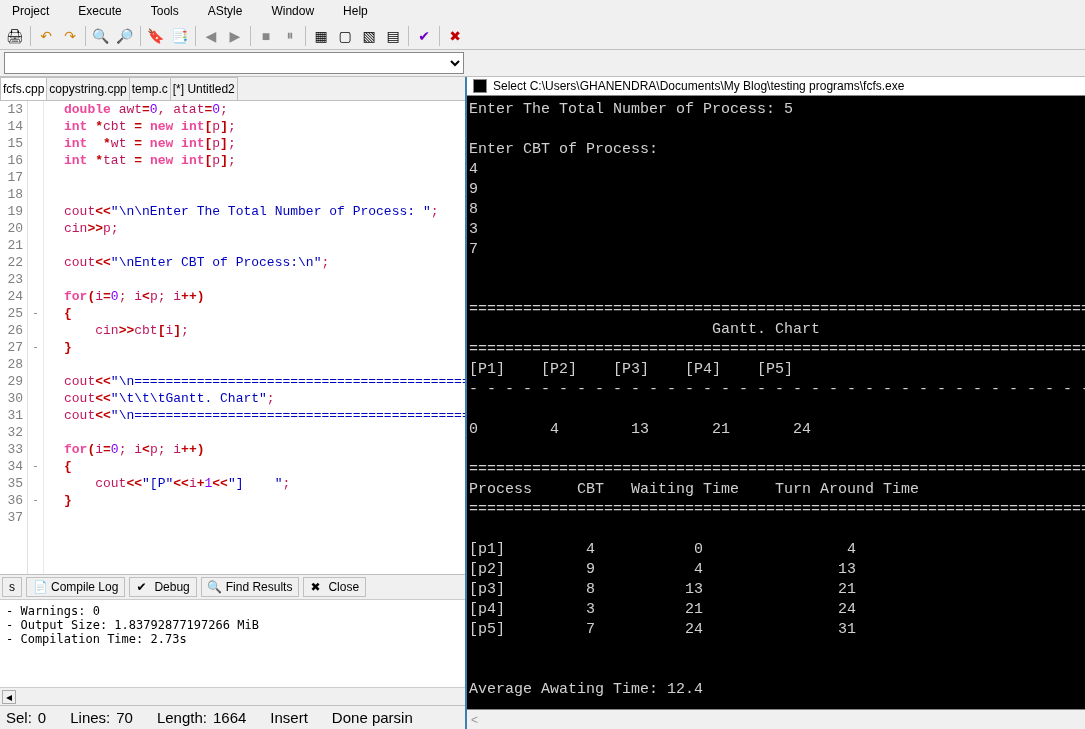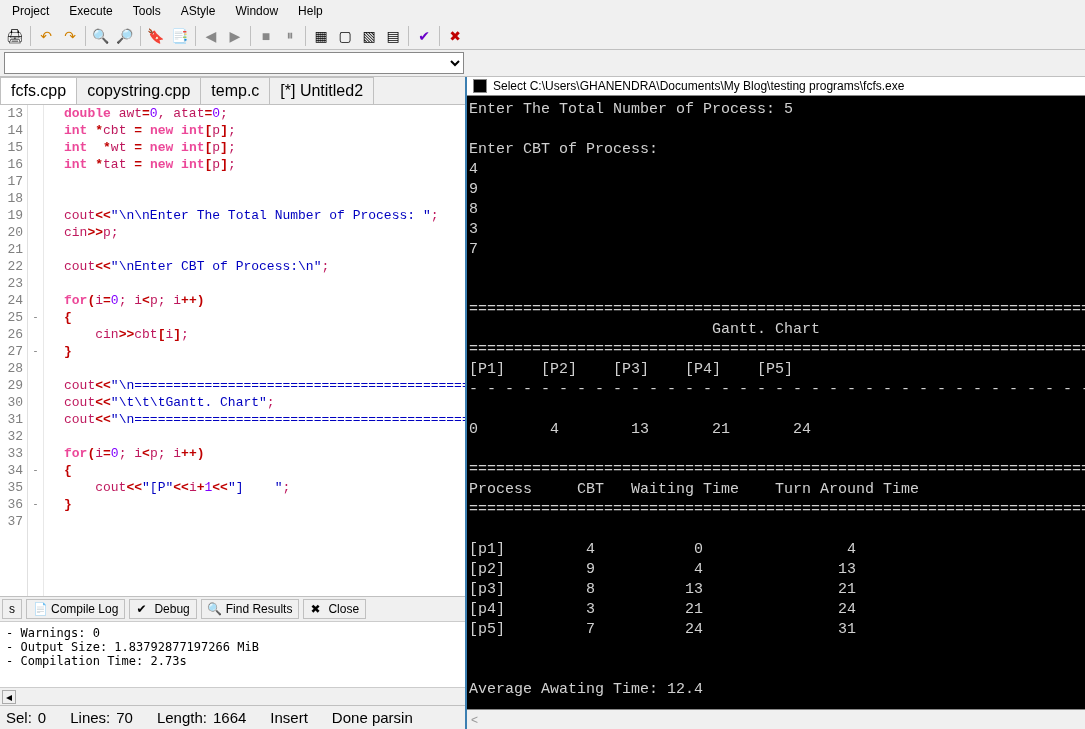--- a/index.html
+++ b/index.html
@@ -1,46 +1,46 @@
 <!DOCTYPE html>
 <html><head>
 <meta charset="utf-8">
 <style>
   * { margin: 0; padding: 0; box-sizing: border-box; }
   body { font-family: "Segoe UI", Tahoma, sans-serif; font-size: 12px; width: 1085px; height: 729px; overflow: hidden; background: #f0f0f0; }
   .root { display: flex; flex-direction: column; height: 729px; }
-  .menubar { display: flex; gap: 4px; padding: 2px 4px; background: #f0f0f0; font-size: 12px; }
+  .menubar { display: flex; gap: 13px; padding: 2px 4px; background: #f0f0f0; font-size: 12px; }
   .menubar span { padding: 2px 8px; cursor: default; }
   .toolbar { display: flex; align-items: center; gap: 2px; background: #f0f0f0; padding: 2px 4px; border-bottom: 1px solid #c0c0c0; min-height: 28px;}
   .tool-btn { width: 22px; height: 22px; display: inline-flex; align-items: center; justify-content: center; border: 1px solid transparent; font-size: 14px; }
   .tool-sep { width: 1px; height: 20px; background: #c0c0c0; margin: 0 2px; }
   .goto-row { display: flex; padding: 2px 4px; background: #f0f0f0; border-bottom: 1px solid #c0c0c0;}
   .goto-select { width: 460px; height: 22px; border: 1px solid #888; background: white; }
   .split-h { display: flex; flex: 1; min-height: 0; }
   .left-pane { width: 467px; display: flex; flex-direction: column; border-right: 2px solid #3c7fb1; }
   .right-pane { flex: 1; display: flex; flex-direction: column; background: #000; }
   .tabbar { display: flex; background: #f0f0f0; border-bottom: 1px solid #c0c0c0; }
-  .tab { padding: 4px 10px; border: 1px solid #c0c0c0; border-bottom: none; margin-right: -1px; background: #f0f0f0; font-size: 16px; }
+  .tab { padding: 4px 2px; border: 1px solid #c0c0c0; border-bottom: none; margin-right: -1px; background: #f0f0f0; font-size: 12px; }
   .tab.active { background: #fff; }
   .editor { flex: 1; display: flex; overflow: hidden; background: #fff; font-family: Consolas, "Courier New", monospace; font-size: 13px; }
   .gutter { width: 28px; background: #fff; color: #808080; text-align: right; padding-right: 4px; border-right: 1px solid #e0e0e0;}
   .gutter .ln { height: 17px; line-height: 17px; }
   .fold { width: 16px; background: #fff; border-right: 1px solid #e8e8e8;}
   .fold .fr { height: 17px; line-height: 17px; text-align: center; color: #808080; font-size: 10px; }
   .code { flex: 1; padding-left: 20px; white-space: pre; overflow: hidden;}
   .code .cl { height: 17px; line-height: 17px; }
   .tp { color: #ec4899; font-weight: bold; margin-top: 20px; }
   .op { color: #c00000; font-weight: bold; }
   .num { color: #8000ff; }
   .str { color: #0000c0; }
   .ident { color: #be185d; }
   .bottom-tabs { display: flex; background: #f0f0f0; border-top: 1px solid #c0c0c0; padding: 2px; gap: 4px;}
   .bottom-tab { padding: 2px 6px; display: inline-flex; align-items: center; gap: 4px; border: 1px solid #c0c0c0;}
   .bottom-tab .ic { width: 14px; height: 14px; display:inline-block;}
-  .log { background: #fff; font-family: Consolas, monospace; font-size: 12px; padding: 4px 6px; height: 66px; border-top:1px solid #ccc; overflow:hidden;}
+  .log { background: #fff; font-family: Consolas, monospace; font-size: 12px; padding: 4px 6px; height: 88px; border-top:1px solid #ccc; overflow:hidden;}
   .hscroll { height: 18px; background: #f0f0f0; border-top:1px solid #ccc; display:flex; align-items:center;}
   .hscroll-thumb{ width:14px; height:14px; border:1px solid #aaa; margin-left:2px; display:flex;align-items:center;justify-content:center;}
   .status { display: flex; gap: 24px; padding: 3px 6px; border-top: 1px solid #c0c0c0; background: #f0f0f0; font-size: 15px;}
   .status .cell{ display:flex; gap:6px; }
   
   .console-title { background: #fff; color: #000; display:flex; align-items:center; gap:6px; padding:2px 6px; font-size:12px; border-bottom:1px solid #888;}
   .console-title .cicon{ width:14px; height:14px; background:#000; border:1px solid #888;}
   .console { flex:1; background:#000; color:#d0d0d0; font-family:Consolas,"Courier New",monospace; font-size:15px; padding:4px 2px; white-space:pre; line-height:20px; overflow:hidden;}
   .console-status { background:#f0f0f0; color:#999; font-size:12px; display:flex; align-items:center; gap:6px; padding:2px 4px; border-top:1px solid #888; height:20px;}
 </style>

